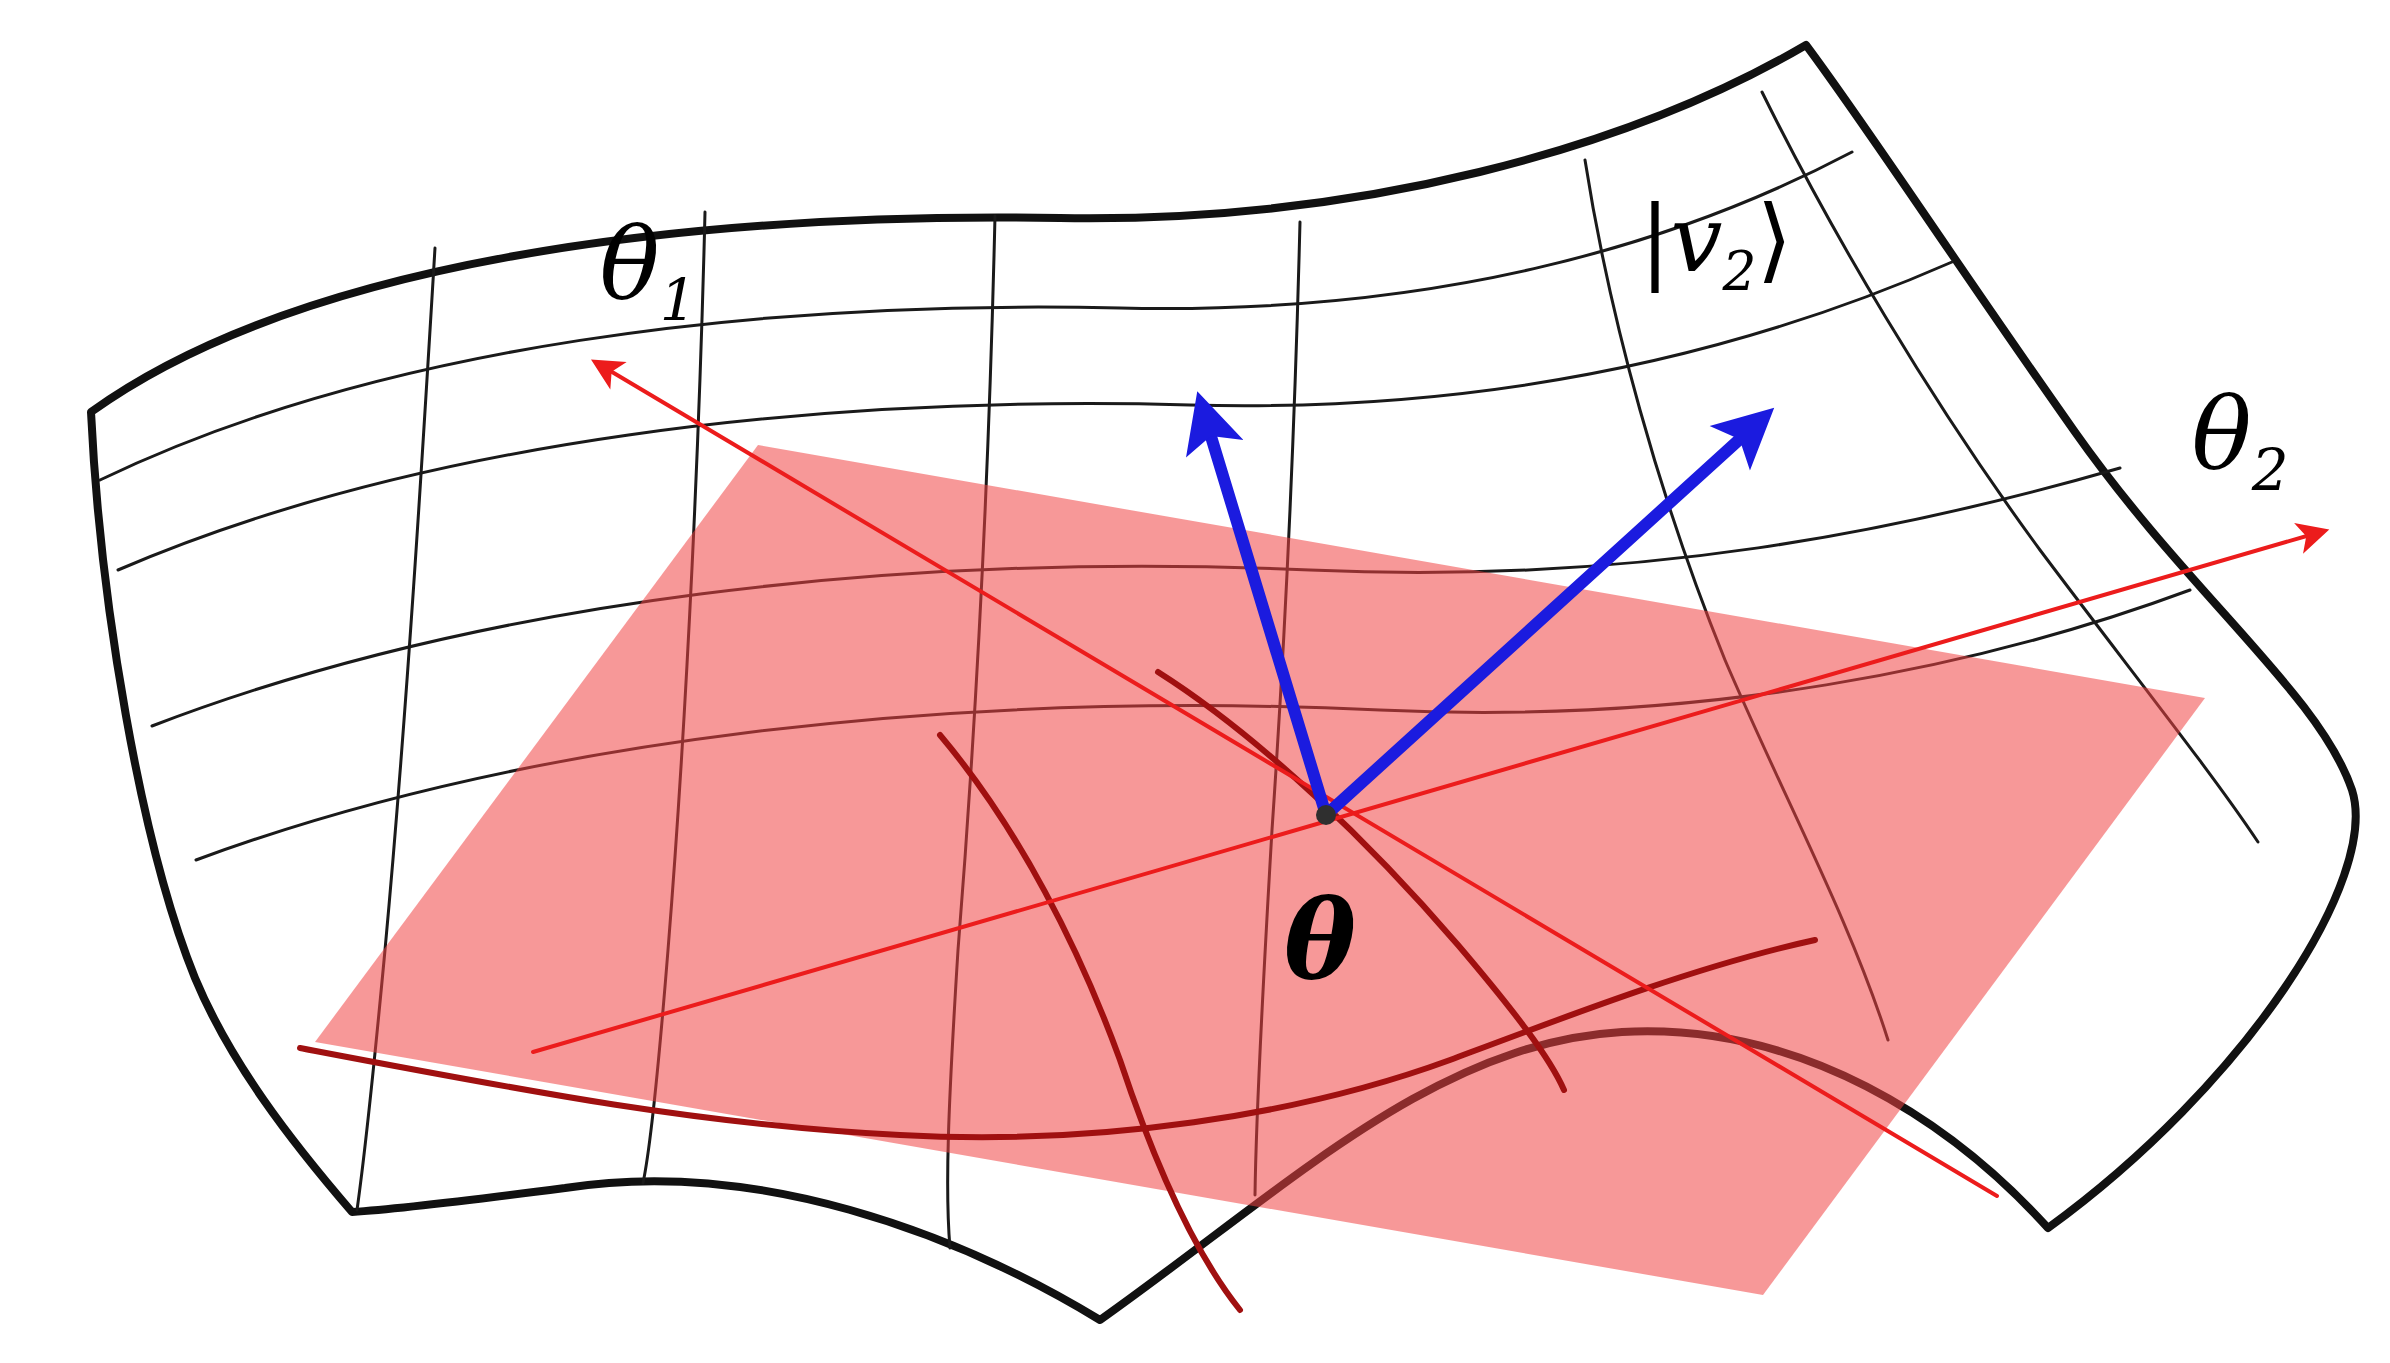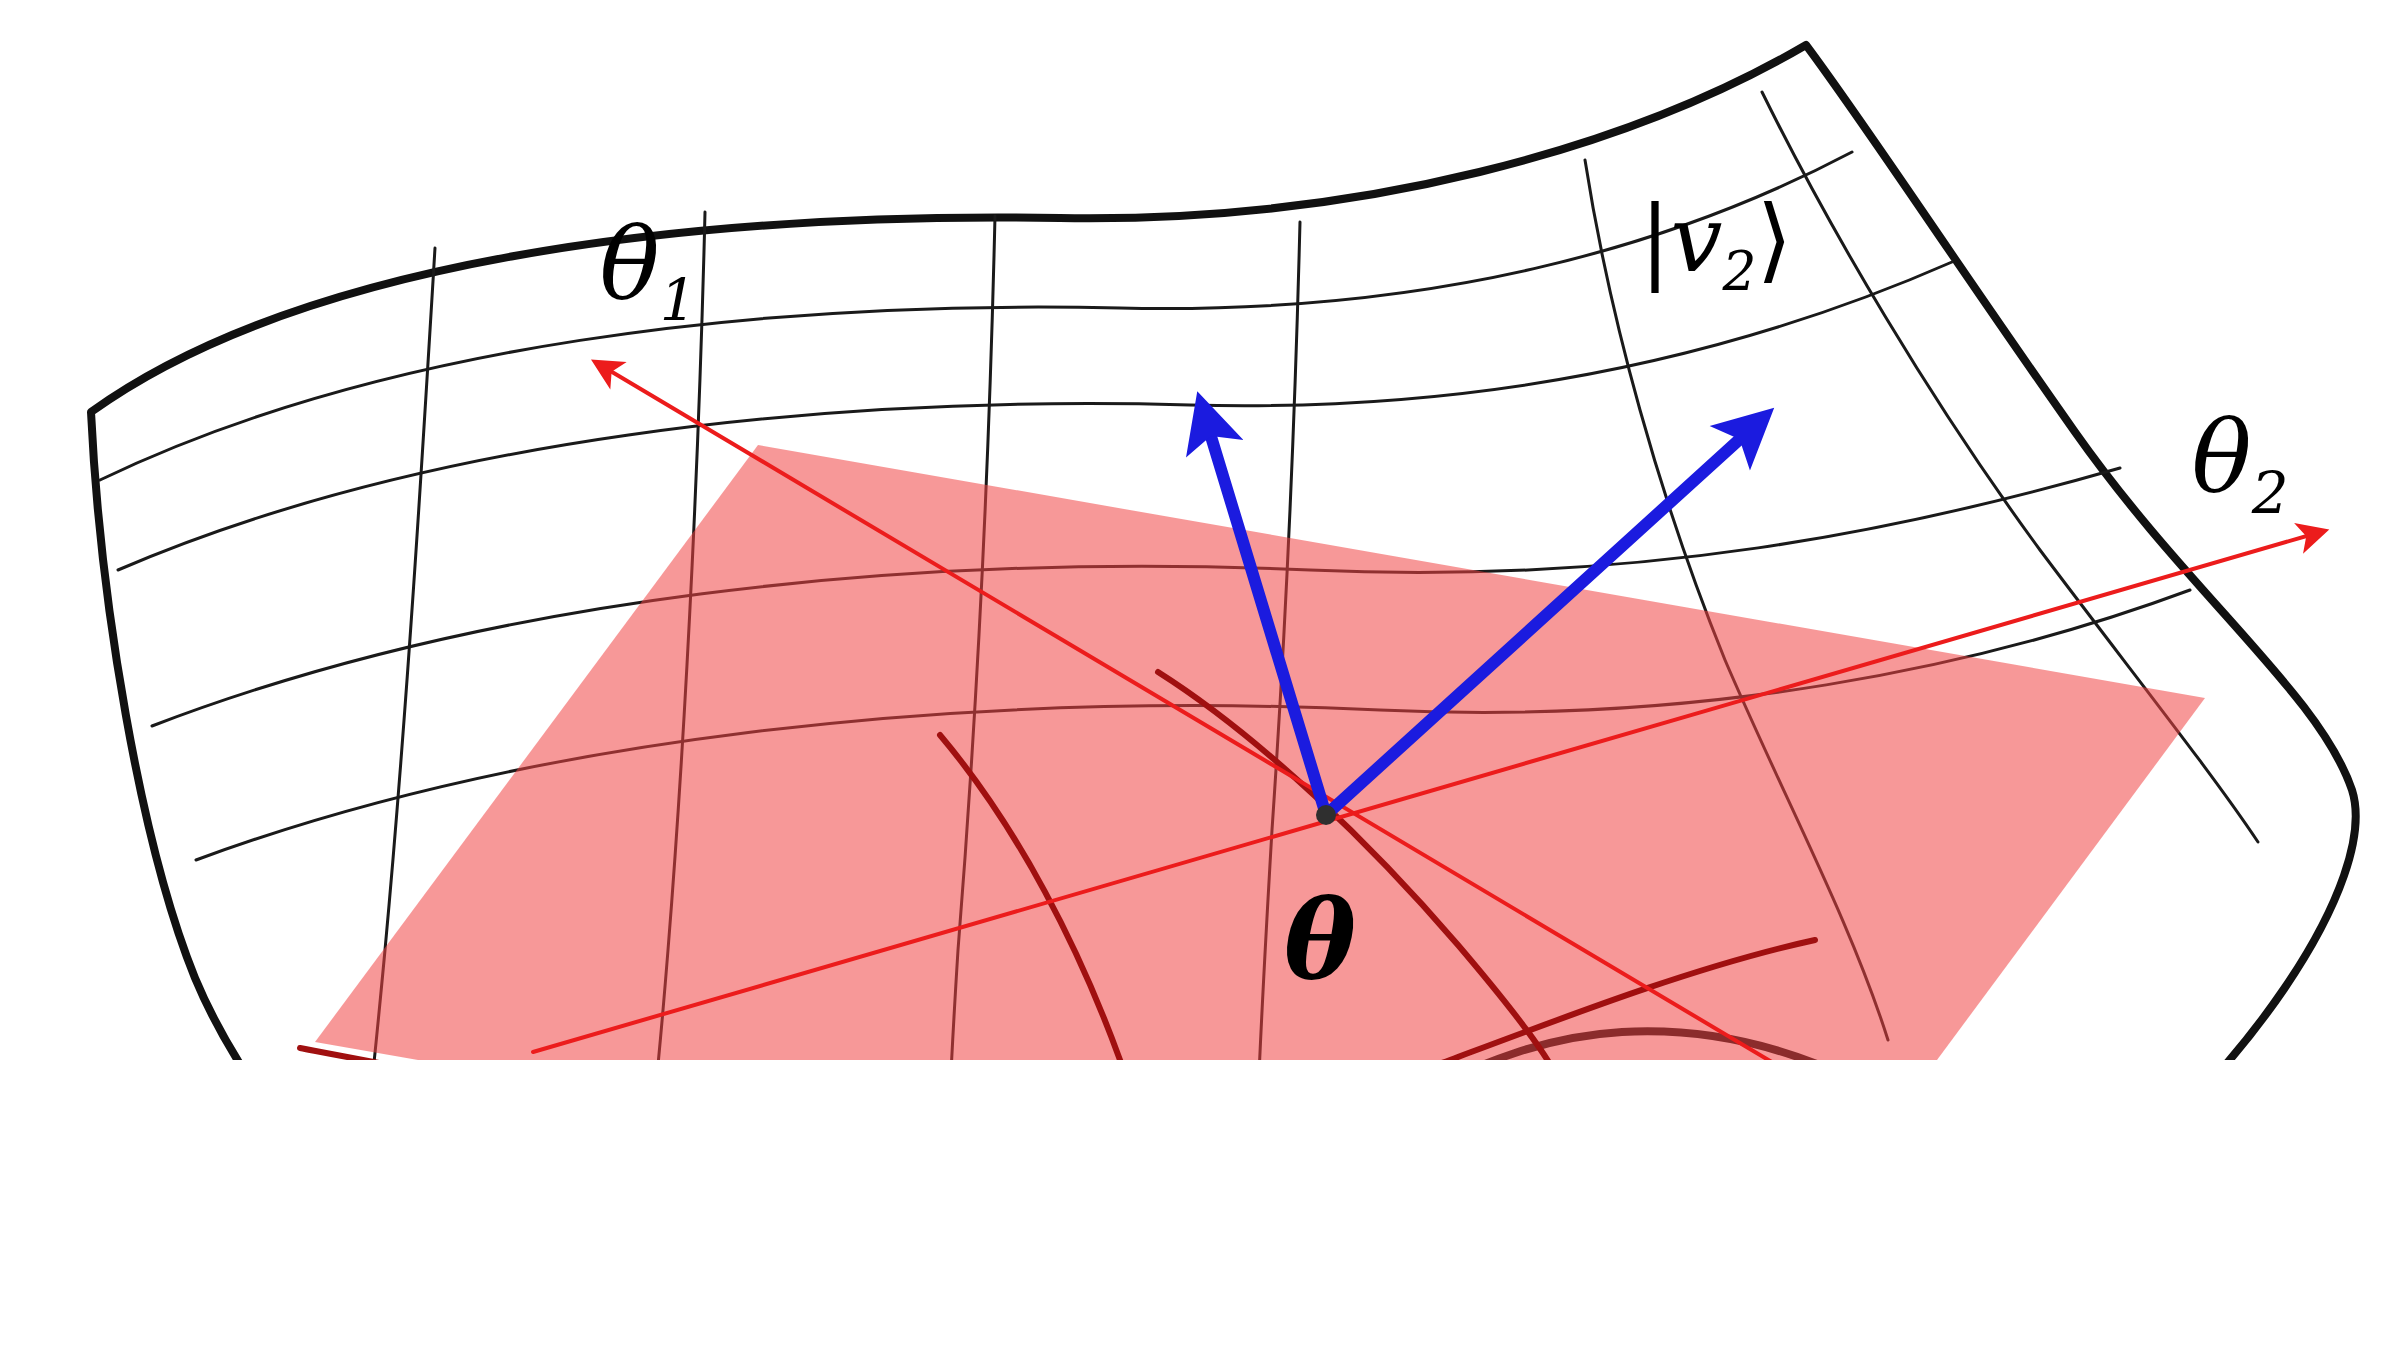--- a/index.html
+++ b/index.html
@@ -3,21 +3,21 @@
 <meta charset="utf-8">
 <style>
   html, body {
     margin: 0;
     padding: 0;
     background: #ffffff;
   }
   #figure {
     position: relative;
     width: 2390px;
-    height: 1060px;
+    height: 1363px;
     background: #ffffff;
     overflow: hidden;
   }
   #diagram-svg {
     position: absolute;
     left: 0;
     top: 0;
   }
   .label {
     position: absolute;
@@ -33,21 +33,21 @@
     font-size: 58%;
     font-style: italic;
     line-height: 1;
   }
   .label .up {
     font-style: normal;
   }
   #theta1-label { left: 648px;  top: 272px; font-size: 100px; }
   #v1-label     { left: 1318px; top: 250px; font-size: 92px;  }
   #v2-label     { left: 1716px; top: 246px; font-size: 92px;  }
-  #theta2-label { left: 2240px; top: 465px; font-size: 100px; }
+  #theta2-label { left: 2240px; top: 442px; font-size: 100px; }
   #theta-point-label { left: 1320px; top: 940px; font-size: 108px; font-weight: bold; }
 </style>
 </head>
 <body>
 
 <div id="figure">
 
   <svg id="diagram-svg" width="2390" height="1363" viewBox="0 0 2390 1363" xmlns="http://www.w3.org/2000/svg">
 
     <defs>

